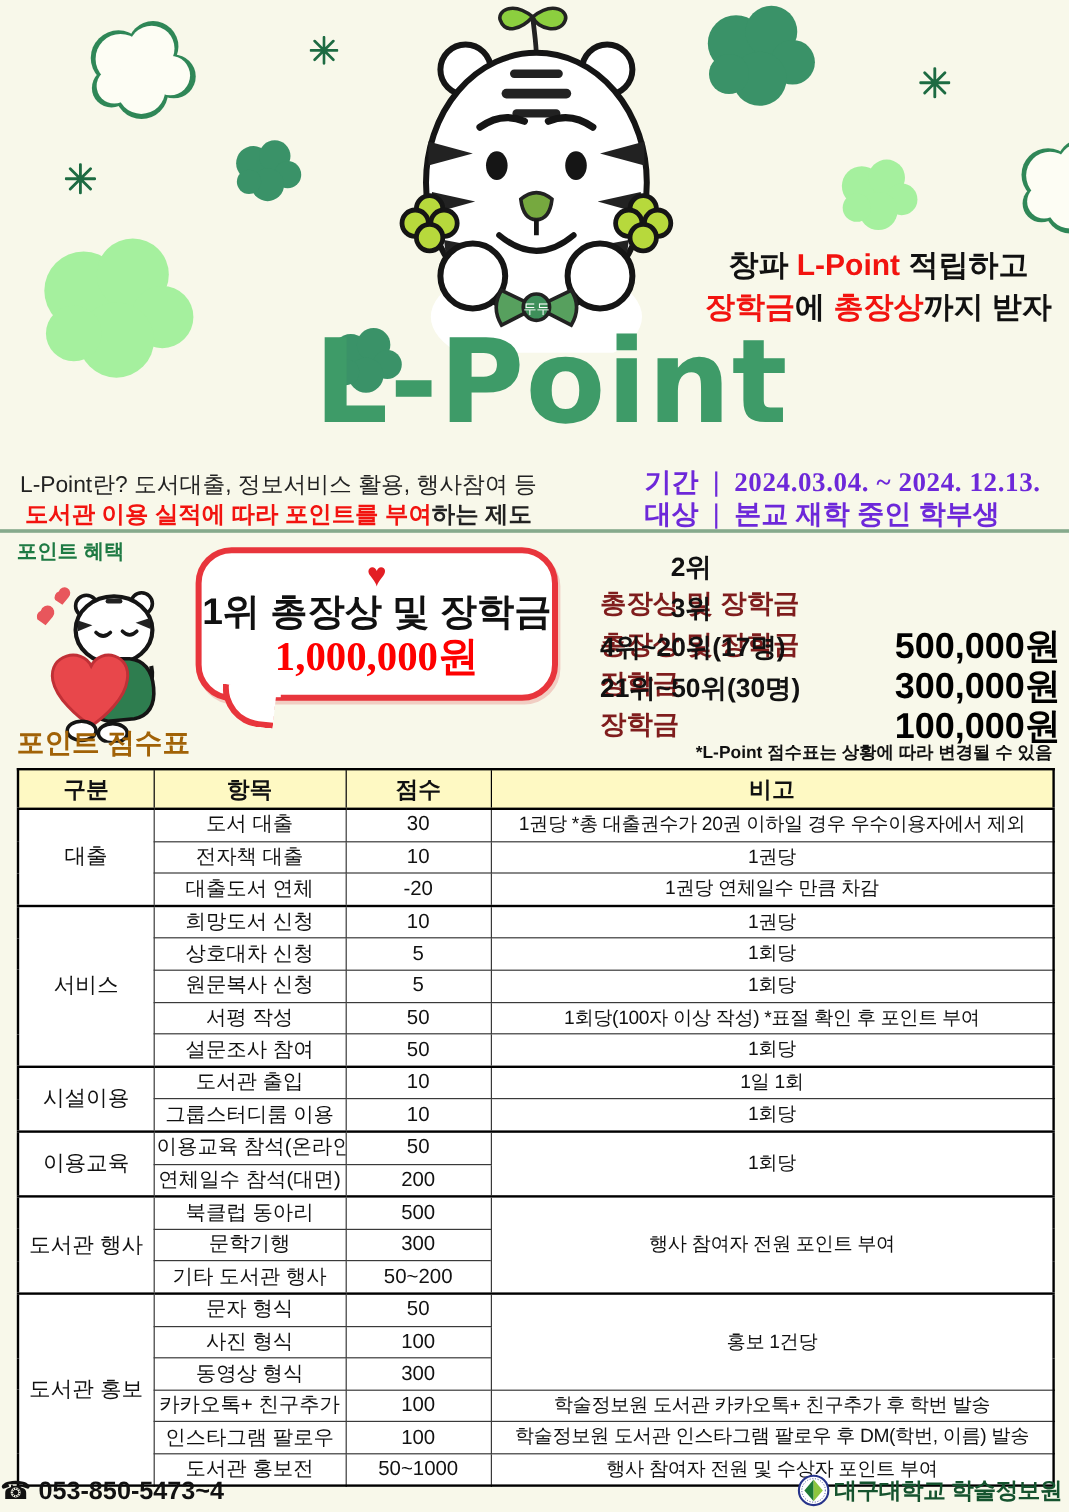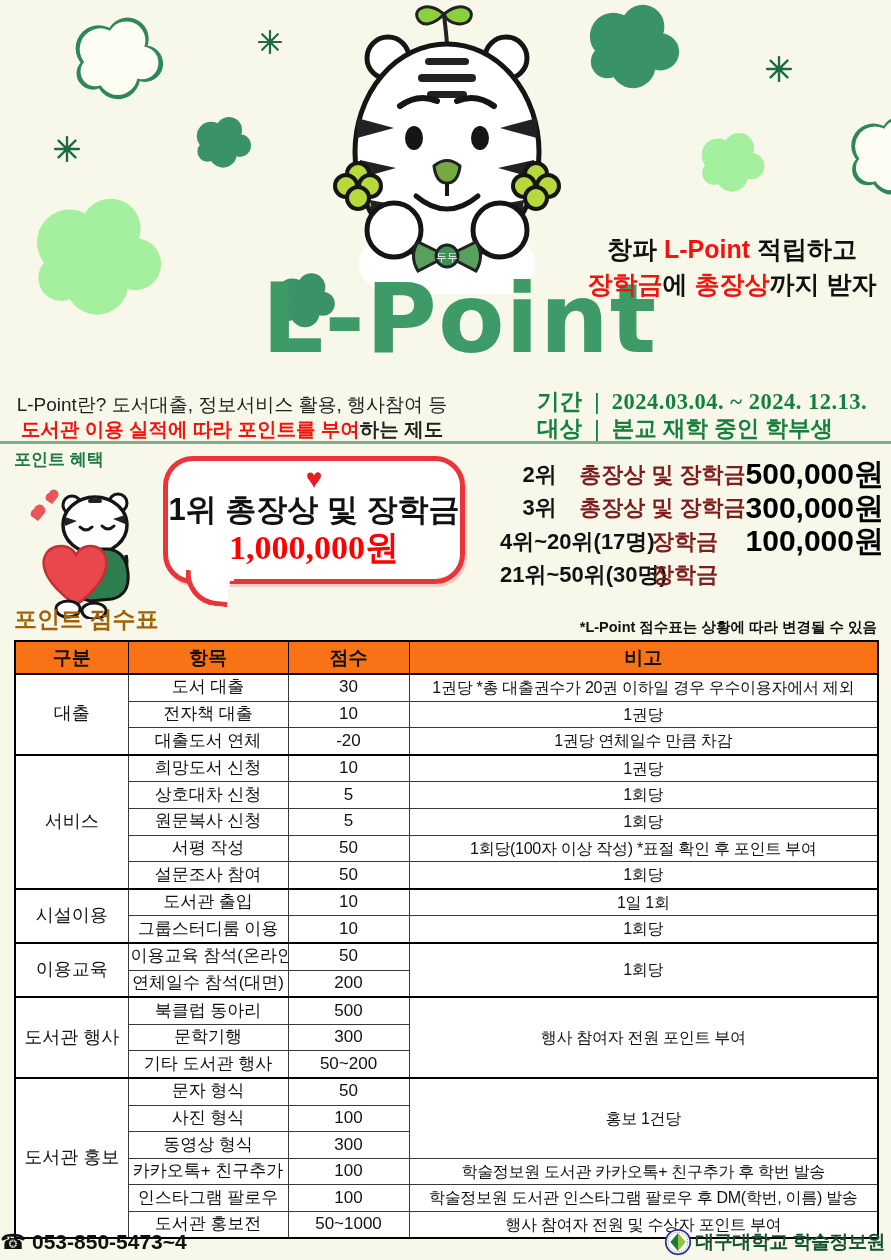--- a/index.html
+++ b/index.html
@@ -7,30 +7,30 @@
   .page{position:relative;width:891px;height:1260px;background:#f8f8ea;overflow:hidden;}
 
   
   .deco{position:absolute;}
 
   
   .hero-title{position:absolute;left:0;top:262px;width:100%;text-align:center;
     font-size:97px;font-weight:800;color:#3e9b68;letter-spacing:1px;
     transform:translateX(14px);font-family:"DejaVu Sans","Liberation Sans",sans-serif;}
   .tagline{position:absolute;right:8px;top:204px;width:302px;text-align:center;
-    font-size:25px;font-weight:800;line-height:1.38;color:#111;margin-top:28px;}
+    font-size:25px;font-weight:800;line-height:1.38;color:#111;}
   .tagline .red{color:#f2130f;}
 
   
   .intro-left{position:absolute;left:14px;top:393px;width:436px;text-align:center;
     font-size:19px;color:#222;line-height:1.24;}
   .intro-left .l2{font-weight:700;font-size:19.5px;}
   .intro-left .red{color:#f2130f;}
   .intro-right{position:absolute;right:6px;top:390px;width:348px;font-size:22.5px;
-    font-weight:700;color:#15803d;line-height:1.1;}
+    font-weight:700;color:#6d28d9;line-height:1.1;}
   .intro-right .row{display:flex;align-items:baseline;margin-bottom:2px;}
   .intro-right .sep{margin:0 12px;font-weight:400;}
   .intro-right .serif{font-family:"Liberation Serif","DejaVu Serif",serif;font-weight:700;letter-spacing:.5px;}
 
   .sep-line{position:absolute;left:0;top:441px;width:100%;height:3px;background:#86aa8c;}
 
   
   .benefits-heading{position:absolute;left:14px;top:448px;font-size:17px;font-weight:800;color:#1e7a43;}
   .tiger-small{position:absolute;left:20px;top:483px;}
   .bubble{position:absolute;left:163px;top:456px;width:292px;height:118px;background:#fff;
@@ -38,31 +38,31 @@
   .bubble::before{content:"";position:absolute;left:16px;bottom:-26px;width:40px;height:28px;
     background:#fff;border:5px solid #e8353c;border-top:none;border-right:none;
     border-radius:0 0 0 34px;transform:rotate(6deg);}
   .bubble::after{content:"";position:absolute;left:24px;bottom:-2px;width:42px;height:12px;background:#fff;}
   .bubble .heart{color:#e31e24;font-size:28px;line-height:1;margin-top:4px;}
   .bubble .b1{font-size:31px;font-weight:800;color:#111;line-height:1.05;margin-top:1px;}
   .bubble .b2{font-size:34px;font-weight:700;color:#fe0000;line-height:1.05;margin-top:3px;
     font-family:"Liberation Serif","DejaVu Serif",serif;}
 
   .prize-list{position:absolute;left:500px;top:458px;width:384px;}
-  .prize-row{display:flex;align-items:center;height:33.5px;}
+  .prize-row{display:flex;align-items:flex-start;height:33.5px;flex-direction:column;}
   .prize-rank{width:152px;text-align:center;font-size:22px;font-weight:800;color:#111;white-space:nowrap;}
   .prize-desc{font-size:22px;font-weight:800;color:#7f1d1d;white-space:nowrap;}
   .prize-amount{margin-left:auto;font-size:30px;font-weight:800;color:#000000;white-space:nowrap;}
 
   
   .score-heading{position:absolute;left:14px;top:604px;font-size:23px;font-weight:800;color:#a16207;}
   .score-note{position:absolute;right:14px;top:618px;font-size:14.5px;font-weight:700;color:#111;}
   table.score{position:absolute;left:14px;top:640px;width:863px;border-collapse:collapse;
     table-layout:fixed;background:#fff;border:2px solid #000;}
-  table.score th{background:#f97316;font-size:19px;font-weight:700;color:#111;
+  table.score th{background:#fef9c3;font-size:19px;font-weight:700;color:#111;
     border:1px solid #000;border-bottom:2.5px solid #000;height:31px;padding:0;}
   table.score td{border:1px solid #3a3a3a;font-size:17px;color:#111;text-align:center;
     height:25.6px;padding:0 2px;overflow:hidden;white-space:nowrap;line-height:1.1;}
   table.score td.cat{font-size:18px;}
   table.score td.remark{font-size:16px;letter-spacing:-.3px;}
   table.score tr.group-start td{border-top:2.5px solid #000;}
 
   
   .footer-phone{position:absolute;left:0;top:1230px;width:100%;text-align:left;
     font-size:21px;font-weight:700;color:#111;}

